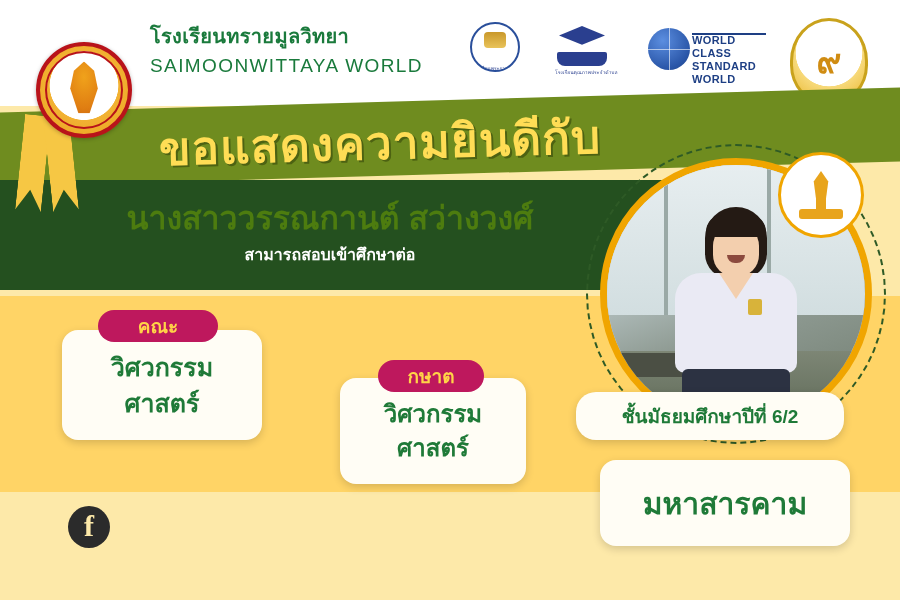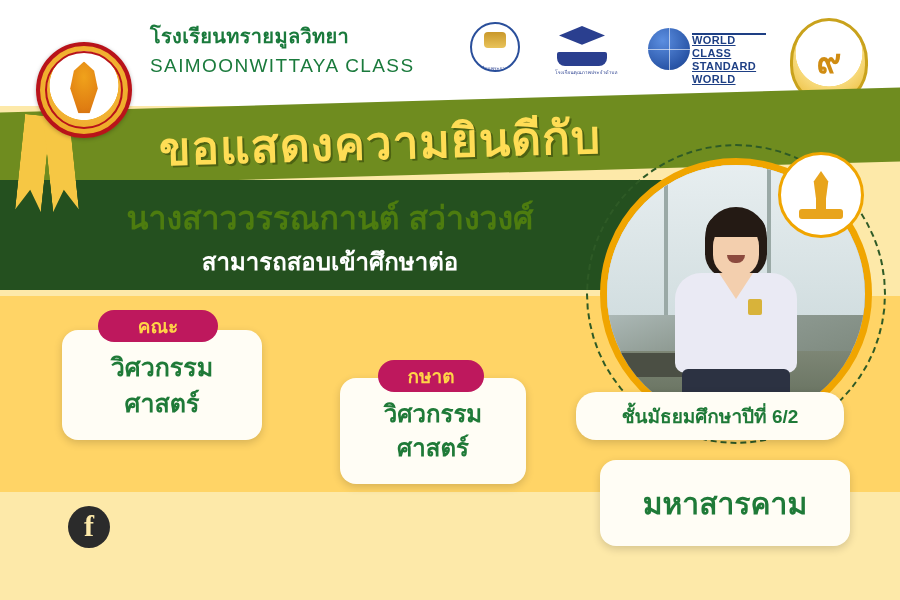--- a/index.html
+++ b/index.html
@@ -125,21 +125,21 @@
   }
   .logo-globe .globe::after{
     content:""; position:absolute; left:0; top:50%; width:100%; height:1px;
     background: rgba(255,255,255,.6);
   }
   .logo-globe .wc-text {
     position:absolute; left:44px; top:8px;
     font-size: 11px; font-weight: bold; color:#1e3f84; line-height: 13px;
     letter-spacing: .4px;
   }
-  .logo-globe .wc-text span.b { display:block;text-decoration:underline; }
+  .logo-globe .wc-text span.b { display:block; }
   .logo-globe .wc-bar {
     position:absolute; left:44px; top:7px; width:74px; height:2px; background:#1e3f84;
   }
   .thai-emblem {
     position: absolute;
     left: 790px; top: 18px;
     width: 78px; height: 86px;
   }
   .thai-emblem .ring {
     position:absolute; inset:0;
@@ -193,21 +193,21 @@
     font-size: 32px;
     font-weight: bold;
     color: #4d7c0f;
     z-index: 3;
   }
   .name-sub {
     position: absolute;
     left: 0; top: 242px;
     width: 660px;
     text-align: center;
-    font-size: 24px;
+    font-size: 16px;
     font-weight: bold;
     color: #ffffff;
     z-index: 3;
   }
 
   
   .rosette {
     position: absolute;
     left: 18px; top: 115px;
     width: 66px; height: 100px;
@@ -438,21 +438,21 @@
     color: #d07a1a;
   }
 </style>
 </head>
 <body>
 
 <div id="poster">
 
   <div class="header-band">
     <div class="school-name-th">โรงเรียนทรายมูลวิทยา</div>
-    <div class="school-name-en">SAIMOONWITTAYA CLASS</div>
+    <div class="school-name-en">SAIMOONWITTAYA WORLD</div>
 
     <div class="logo-round logo-1">
       <div class="logo-caption">โรงเรียนพระราชทาน</div>
     </div>
 
     <div class="logo-cap">
       <div class="cap"></div>
       <div class="book"></div>
       <div class="logo-caption">โรงเรียนคุณภาพประจำตำบล</div>
     </div>

